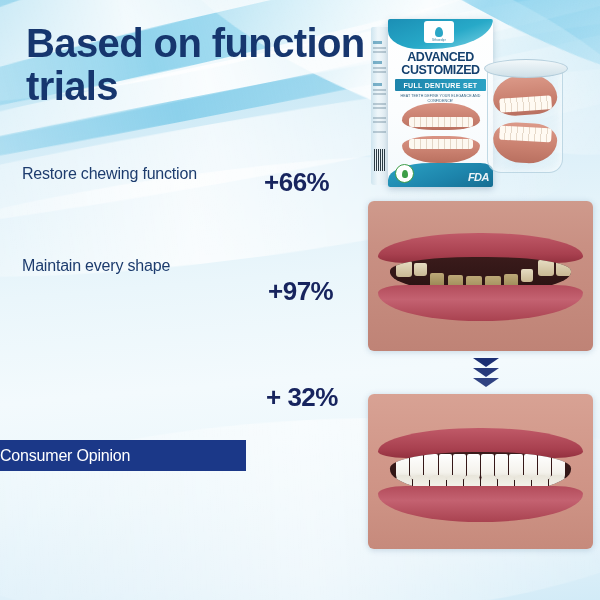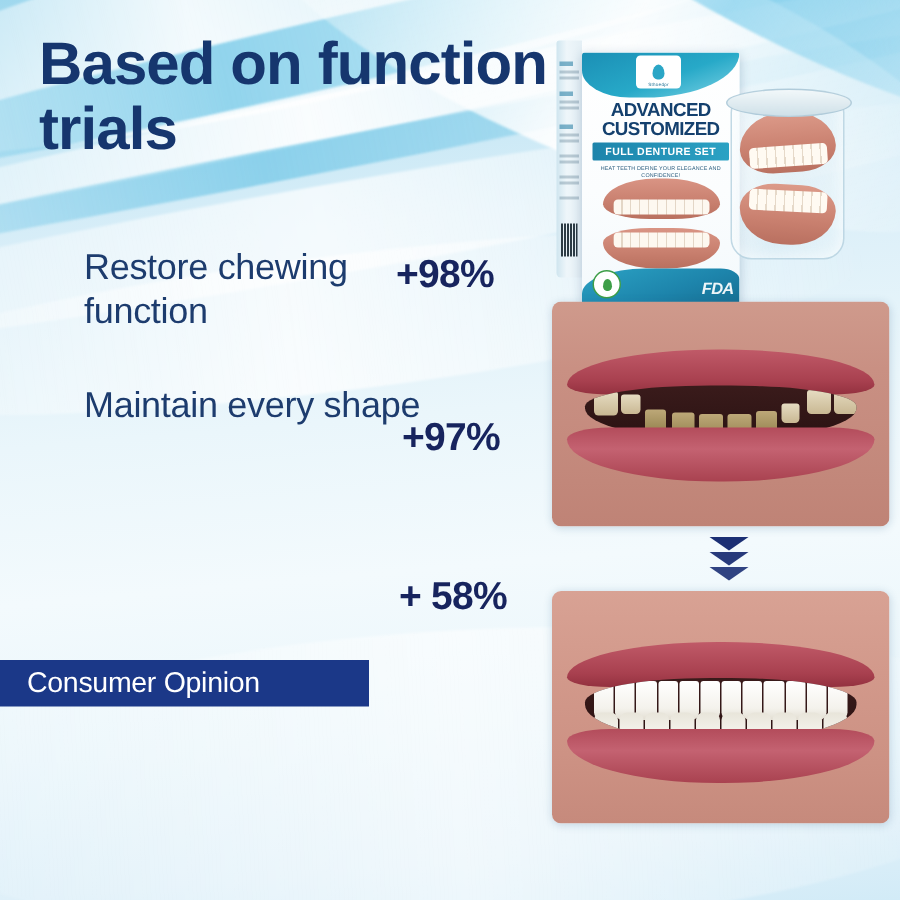--- a/index.html
+++ b/index.html
@@ -98,24 +98,23 @@
     position: relative;
     height: 63px;
     margin-bottom: 27px;
   }
   .benefit-label {
     position: absolute;
     left: 0;
     top: 0;
     width: 228px;
     color: #1d3c6e;
-    font-size: 24px;
+    font-size: 16px;
     line-height: 1.22;
     letter-spacing: -0.2px;
-    margin-left: 34px;
   }
   .benefit-value {
     position: absolute;
     color: #17245e;
     font-size: 26px;
     font-weight: bold;
     letter-spacing: -0.5px;
     white-space: nowrap;
   }
   .b0 .benefit-value { left: 242px; top: 3px; }
@@ -131,22 +130,21 @@
     left: 0;
     top: 440px;
     width: 246px;
     height: 31px;
     background: #1b3888;
     display: flex;
     align-items: center;
   }
   .opinion-banner span {
     color: #ffffff;
-    font-size: 19px;
-    padding-left: 18px;
+    font-size: 16px;
     letter-spacing: -0.2px;
   }
   .opinion-text {
     position: absolute;
     left: 22px;
     top: 494px;
     width: 312px;
     color: #1d3c6e;
     font-size: 21px;
     line-height: 1.25;
@@ -182,21 +180,20 @@
     background: repeating-linear-gradient(90deg, #2c3b44 0 1px, #e9f2f6 1px 2px);
   }
   .pkg-front {
     position: absolute;
     left: 17px; top: 0;
     width: 105px; height: 168px;
     background: linear-gradient(180deg, #ffffff 0%, #fbfdfe 55%, #f3f9fc 100%);
     border-radius: 2px;
     box-shadow: 0 2px 7px rgba(30,70,110,.25);
     overflow: hidden;
-    margin-top: 16px;
   }
   .pkg-top-wave {
     position: absolute; left: 0; top: 0; width: 105px; height: 30px;
     background: linear-gradient(160deg, #1b8fb5 0%, #27a9c8 55%, #7fd4e6 100%);
     border-radius: 0 0 60% 30% / 0 0 100% 60%;
   }
   .pkg-logo {
     position: absolute; left: 36px; top: 2px;
     width: 30px; height: 22px;
     background: #ffffff;
@@ -440,28 +437,28 @@
     <div class="ribbon rb7"></div>
     <div class="ribbon rb8"></div>
     <div class="ribbon rb9"></div>
   </div>
 
   <div class="headline">Based on function trials</div>
 
   <div class="benefits">
     <div class="benefit b0">
       <div class="benefit-label">Restore chewing function</div>
-      <div class="benefit-value">+98%</div>
+      <div class="benefit-value">+66%</div>
     </div>
     <div class="benefit b1">
       <div class="benefit-label">Maintain every shape</div>
       <div class="benefit-value">+97%</div>
     </div>
     <div class="benefit b2">
-      <div class="benefit-value">+ 58%</div>
+      <div class="benefit-value">+ 32%</div>
     </div>
   </div>
 
   <div class="opinion-banner">
     <span>Consumer Opinion</span>
   </div>
 
   <div class="package">
     <div class="pkg-side">
       <div class="stitle" style="top:14px"></div>

